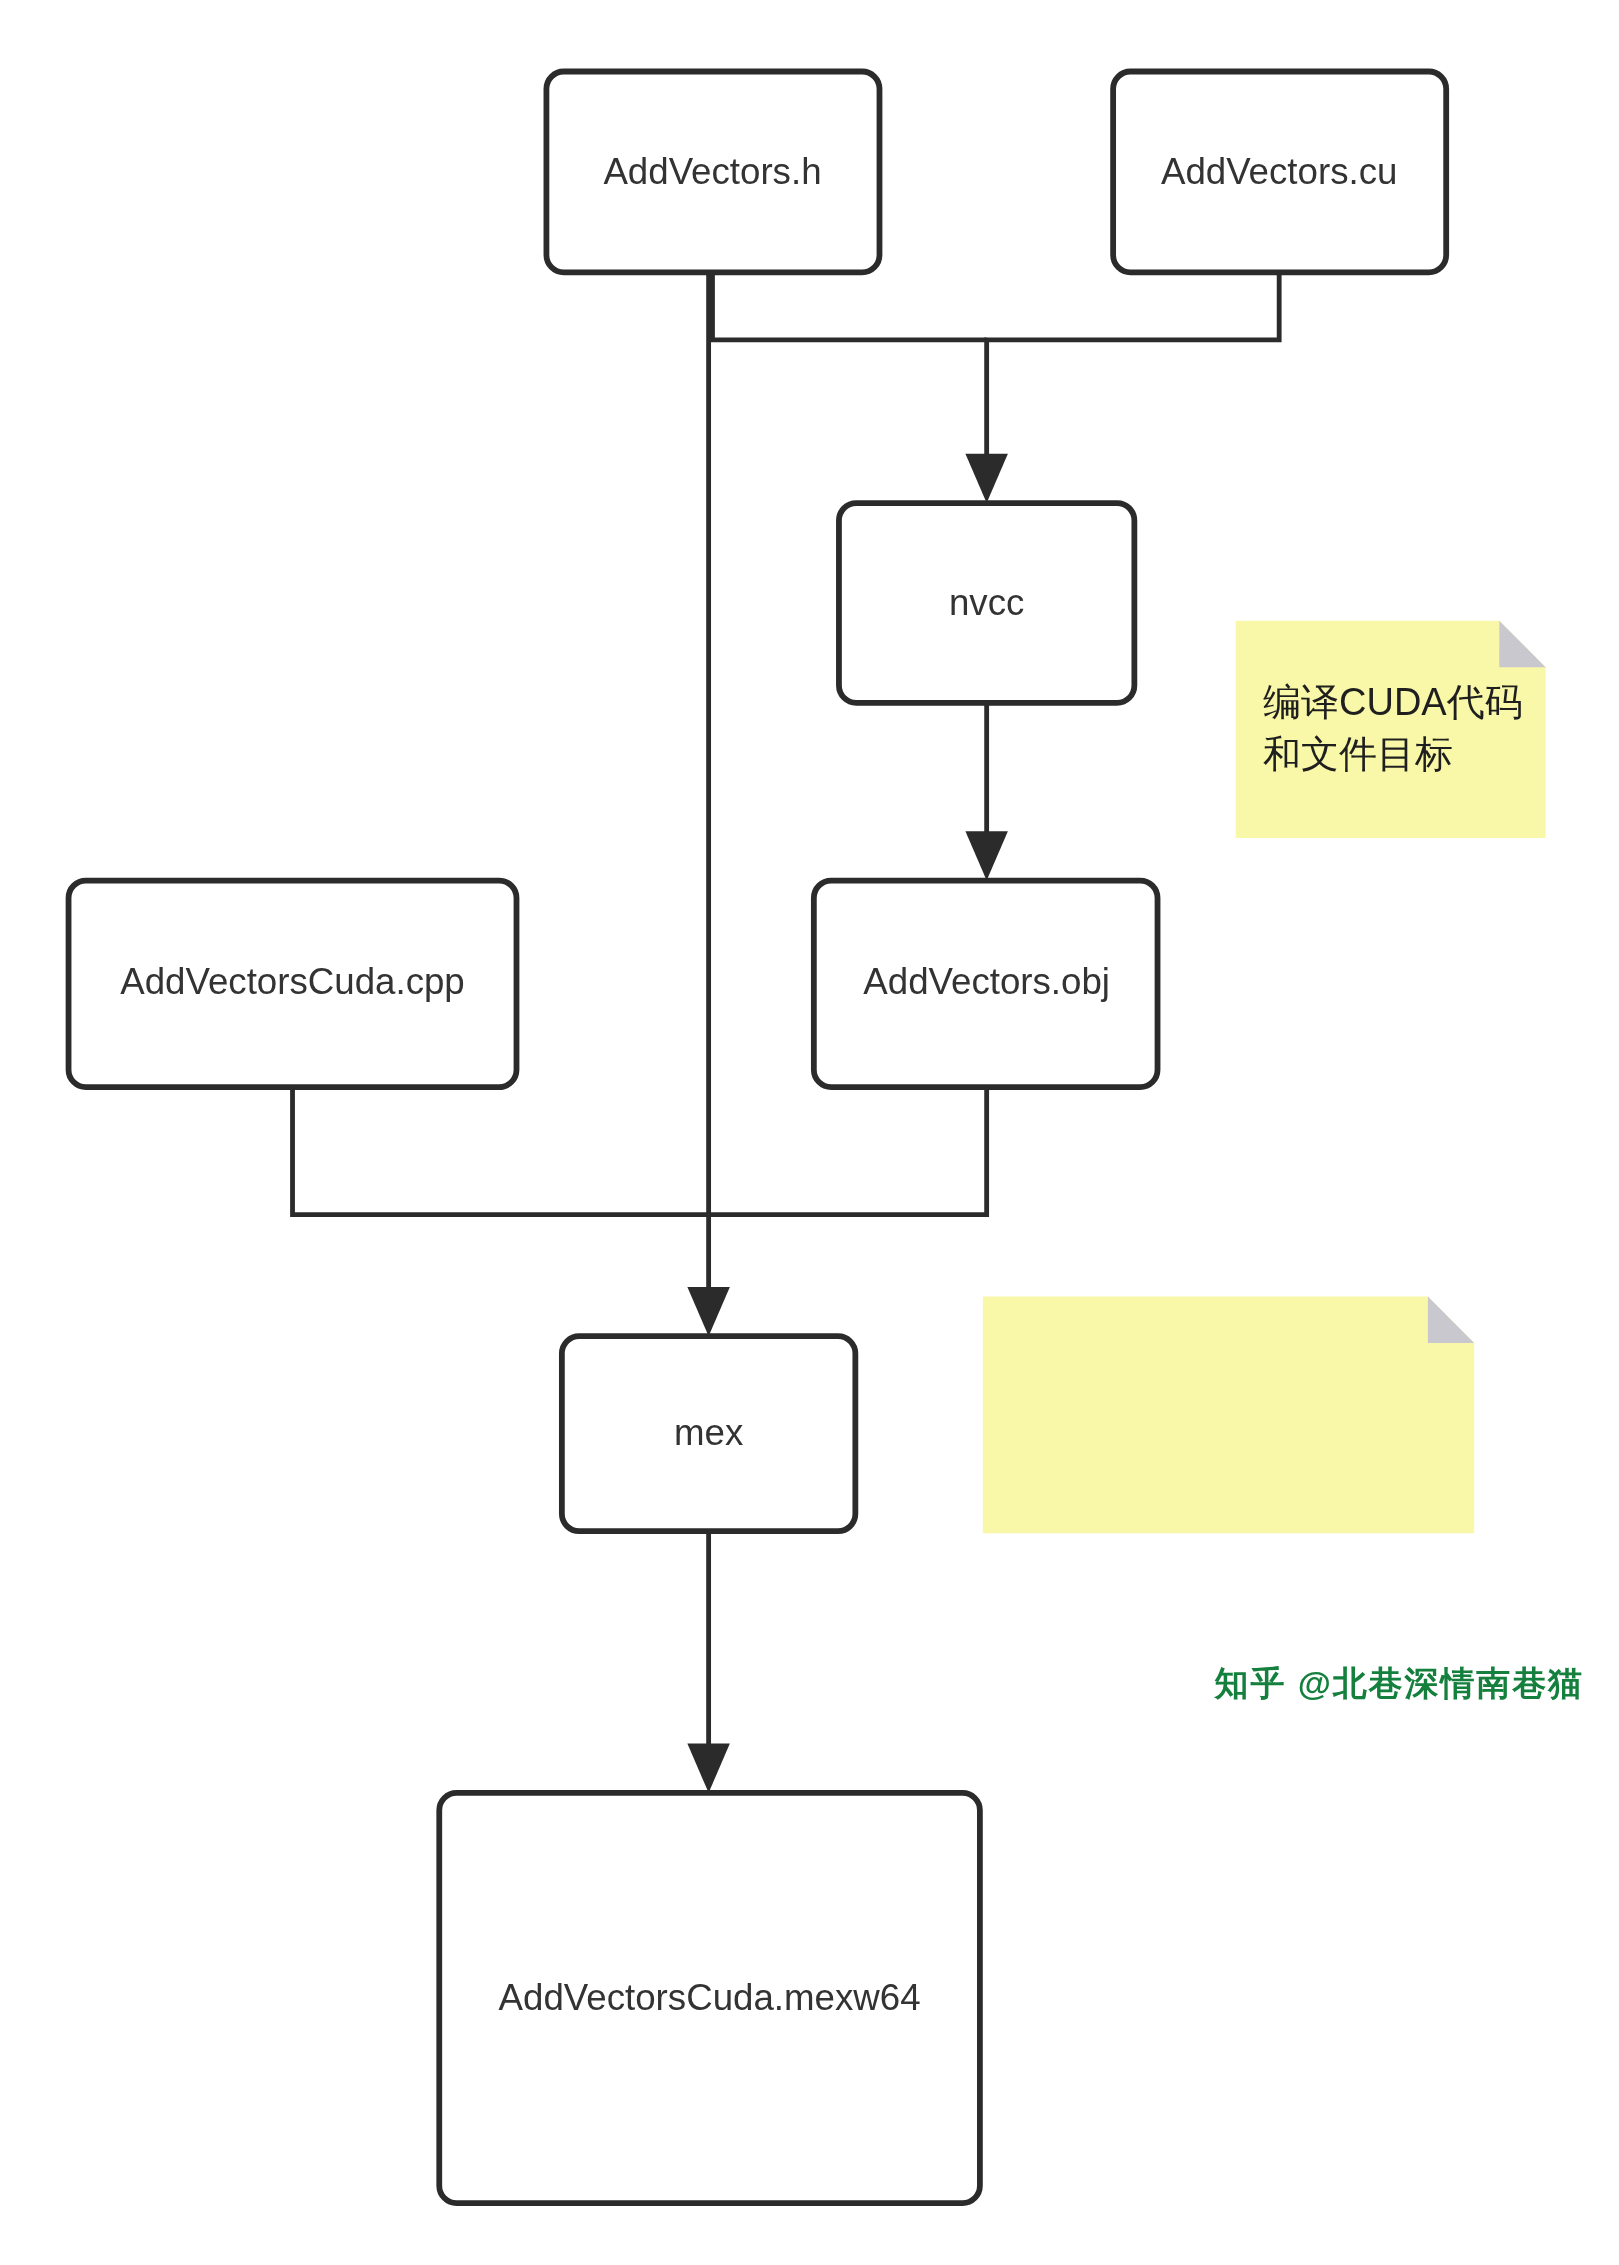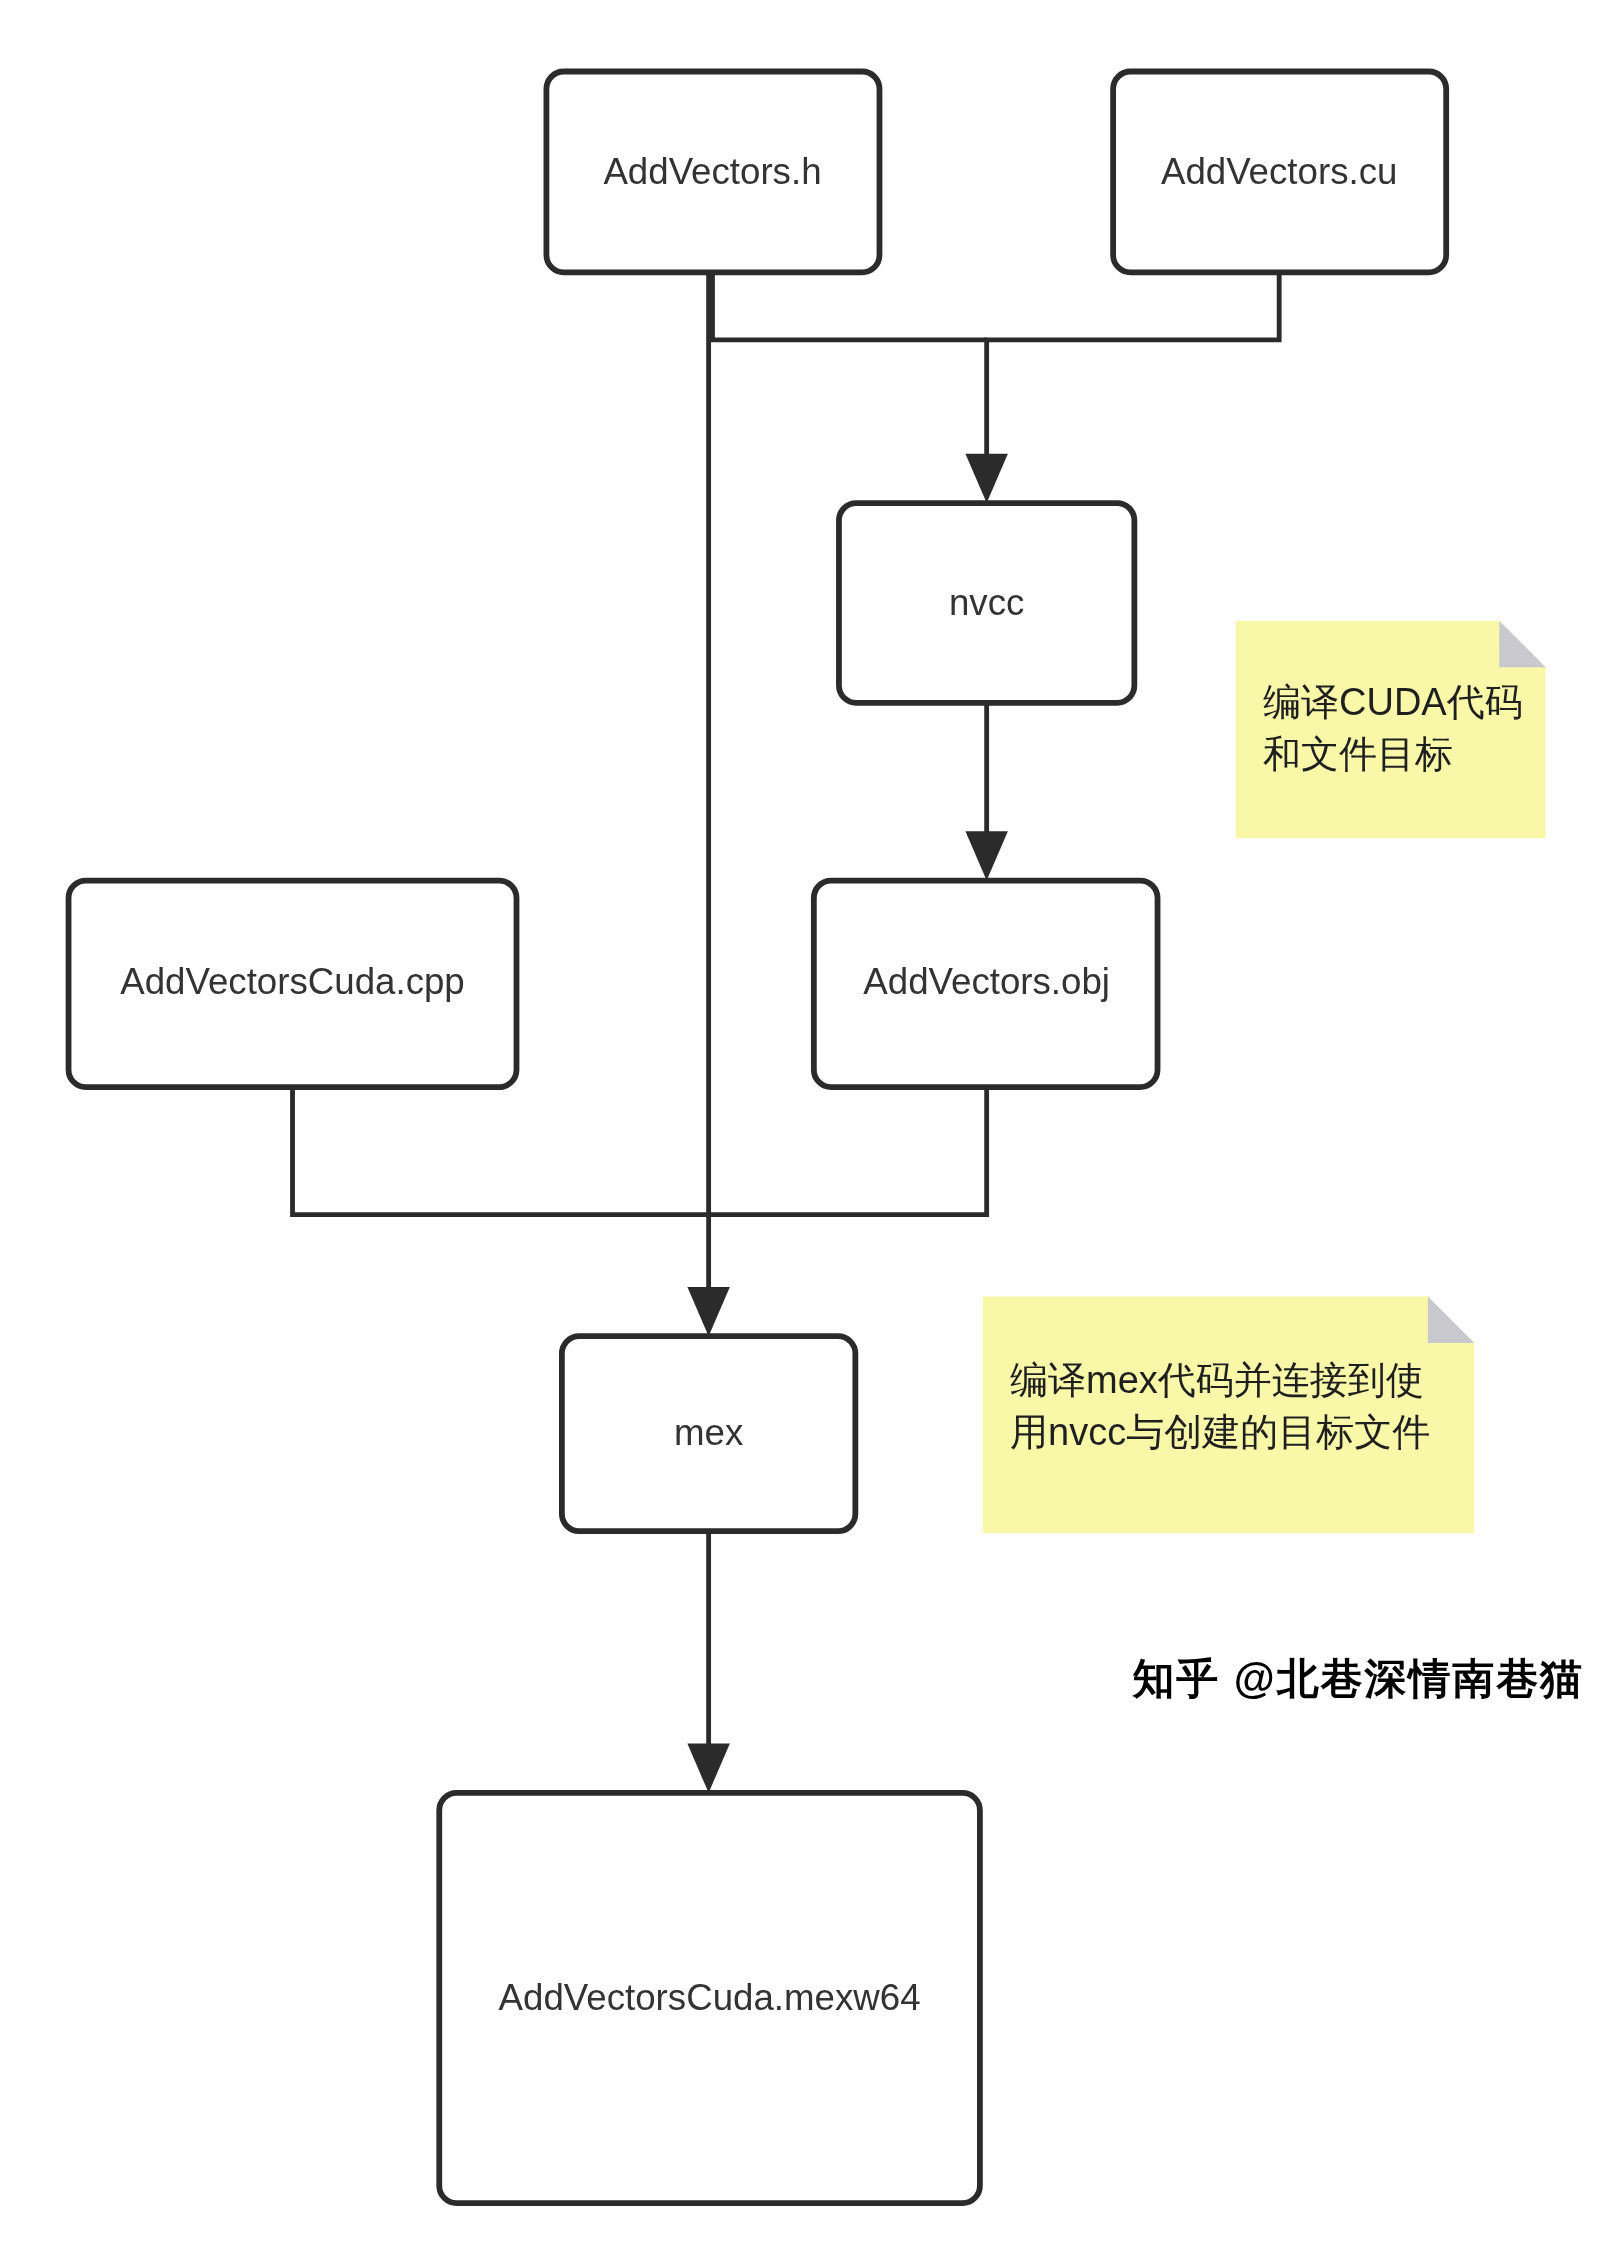--- a/index.html
+++ b/index.html
@@ -77,23 +77,23 @@
   #note-2-text {
     left: 1010px;
     top: 1354px;
     width: 444px;
   }
   .watermark {
     position: absolute;
     right: 35px;
     bottom: 21px;
     font-family: "Liberation Sans", "DejaVu Sans", sans-serif;
-    font-size: 42px;
+    font-size: 34px;
     font-weight: bold;
-    color: #000000;
+    color: #15803d;
     letter-spacing: 1.9px;
     white-space: nowrap;
     user-select: none;
   }
 </style>
 </head>
 <body>
 
 <div id="diagram-root">
 
@@ -167,18 +167,17 @@
 
       <g>
         <polygon class="note-body" points="1018,1343 1479,1343 1527,1391 1527,1588 1018,1588"></polygon>
         <polygon class="note-fold" points="1479,1343 1527,1391 1479,1391"></polygon>
       </g>
     </g>
   </svg>
 
   <div class="note-text" id="note-1-text">编译CUDA代码和文件目标</div>
 
-  <div class="note-text" id="note-2-text">编译mex代码并连接到使用nvcc与创建的目标文件</div>
 
   <div class="watermark">知乎 @北巷深情南巷猫</div>
 
 </div>
 
 
 </body></html>

